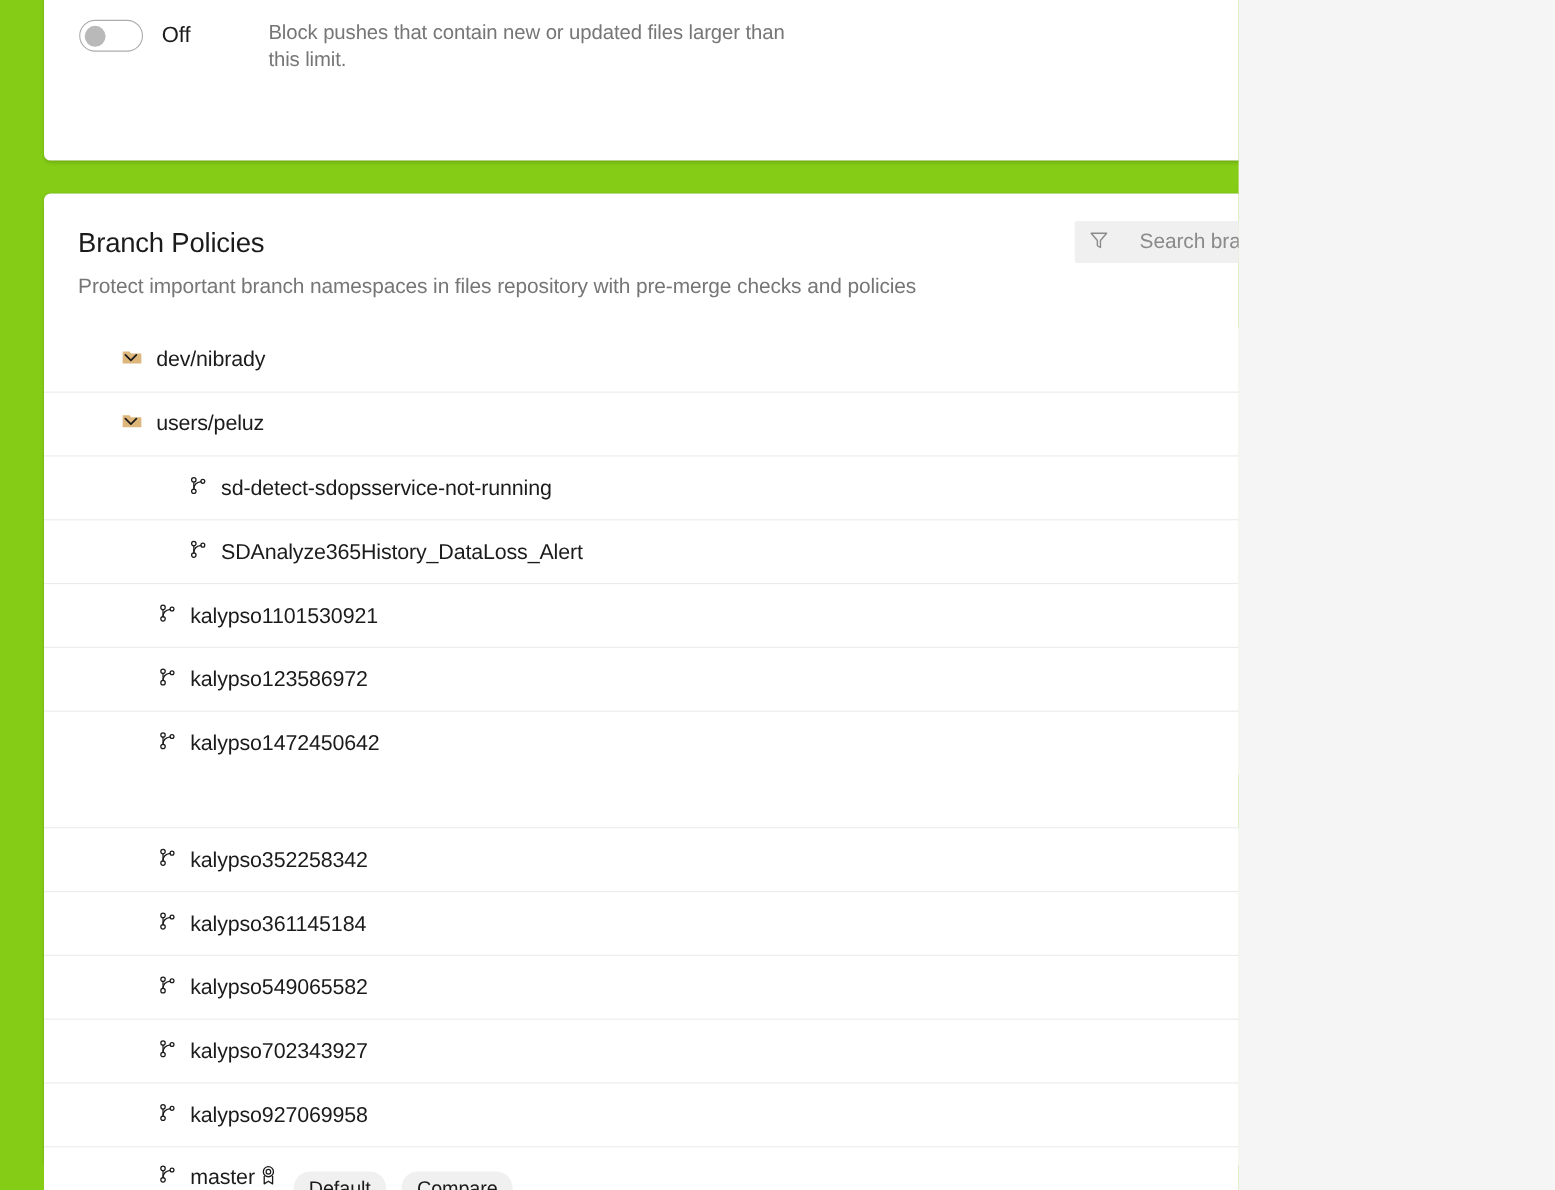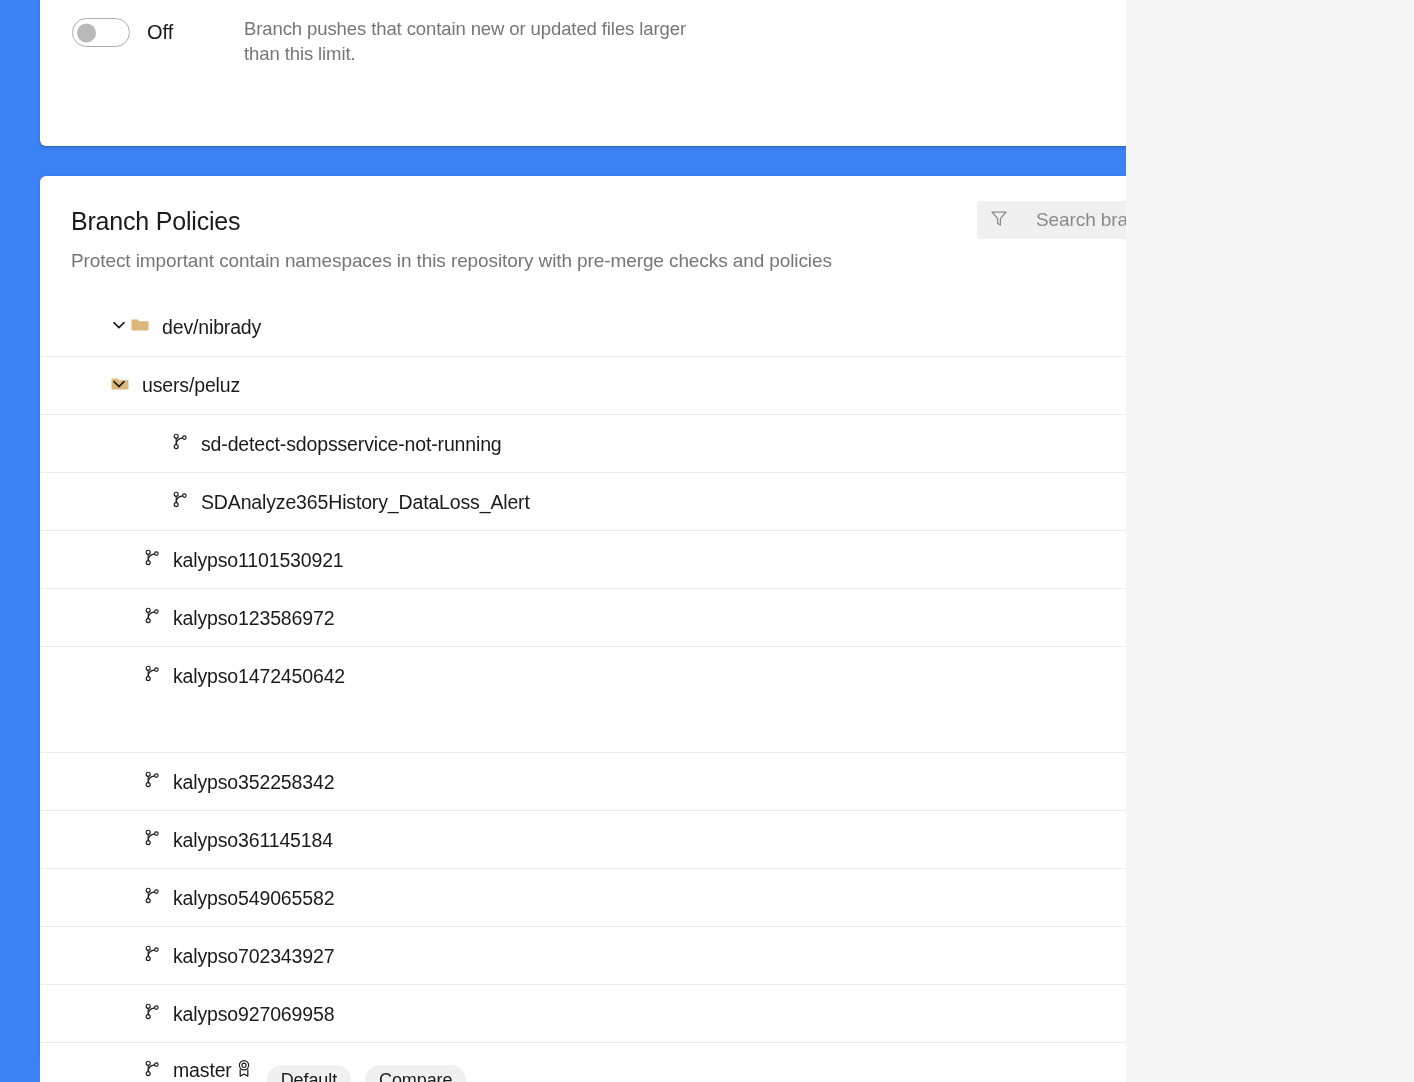--- a/index.html
+++ b/index.html
@@ -6,21 +6,21 @@
     margin: 0;
     padding: 0;
     background: #f5f5f5;
     font-family: "Liberation Sans", sans-serif;
     -webkit-font-smoothing: antialiased;
   }
   #page {
     position: relative;
     width: 1126px;
     height: 1082px;
-    background: #3b82f6;
+    background: #84cc16;
     overflow: hidden;
   }
 
   
   .card {
     position: absolute;
     background: #ffffff;
     border-radius: 6px;
     box-shadow: 0 1.6px 3.6px rgba(0,0,0,0.13), 0 0.3px 0.9px rgba(0,0,0,0.10);
   }
@@ -224,44 +224,44 @@
     <div class="setting-row">
 
       <div class="toggle-wrap">
         <div class="toggle" role="switch" aria-checked="false">
           <div class="knob"></div>
         </div>
         <span class="toggle-label">Off</span>
       </div>
 
       <div class="setting-text">
-        <div class="setting-desc">Branch pushes that contain new or updated files larger than this limit.</div>
+        <div class="setting-desc">Block pushes that contain new or updated files larger than this limit.</div>
       </div>
 
     </div>
   </div>
 
   <div class="card" id="branch-policies-card">
 
     <div class="bp-header">
       <div class="bp-title">Branch Policies</div>
-      <div class="bp-subtitle">Protect important contain namespaces in this repository with pre-merge checks and policies</div>
+      <div class="bp-subtitle">Protect important branch namespaces in files repository with pre-merge checks and policies</div>
 
       <div class="bp-search">
         <span class="funnel">
           <svg width="20" height="20" viewBox="0 0 20 20" fill="none">
             <path d="M3 4h14l-5.6 6.6V17l-2.8-1.6v-4.8L3 4z" stroke="#8a8a8a" stroke-width="1.25" stroke-linejoin="round" fill="none"></path>
           </svg>
         </span>
         <input type="text" value="" placeholder="Search branch name" style="">
       </div>
     </div>
 
     <div class="bp-list" id="bp-list">
-        <div class="bp-row" style="position: relative; padding-left: 20px;">
+        <div class="bp-row" style="position: relative;">
           <span class="chevron"><svg width="18" height="18" viewBox="0 0 18 18" fill="none">
               <path d="M4 6.6l5 5 5-5" stroke="#1b1b1b" stroke-width="1.6" stroke-linecap="round" stroke-linejoin="round" fill="none"></path>
             </svg></span>
           <div class="row-inner indent-folder">
             <span class="folder-icon"><svg width="20" height="20" viewBox="0 0 20 20" fill="none">
                 <path d="M1.5 4.6h6.2l1.5 1.7h9.3v9.1H1.5z" fill="#dcb67a"></path>
               </svg></span>
             <span class="folder-label">dev/nibrady</span>
           </div>
         </div>

